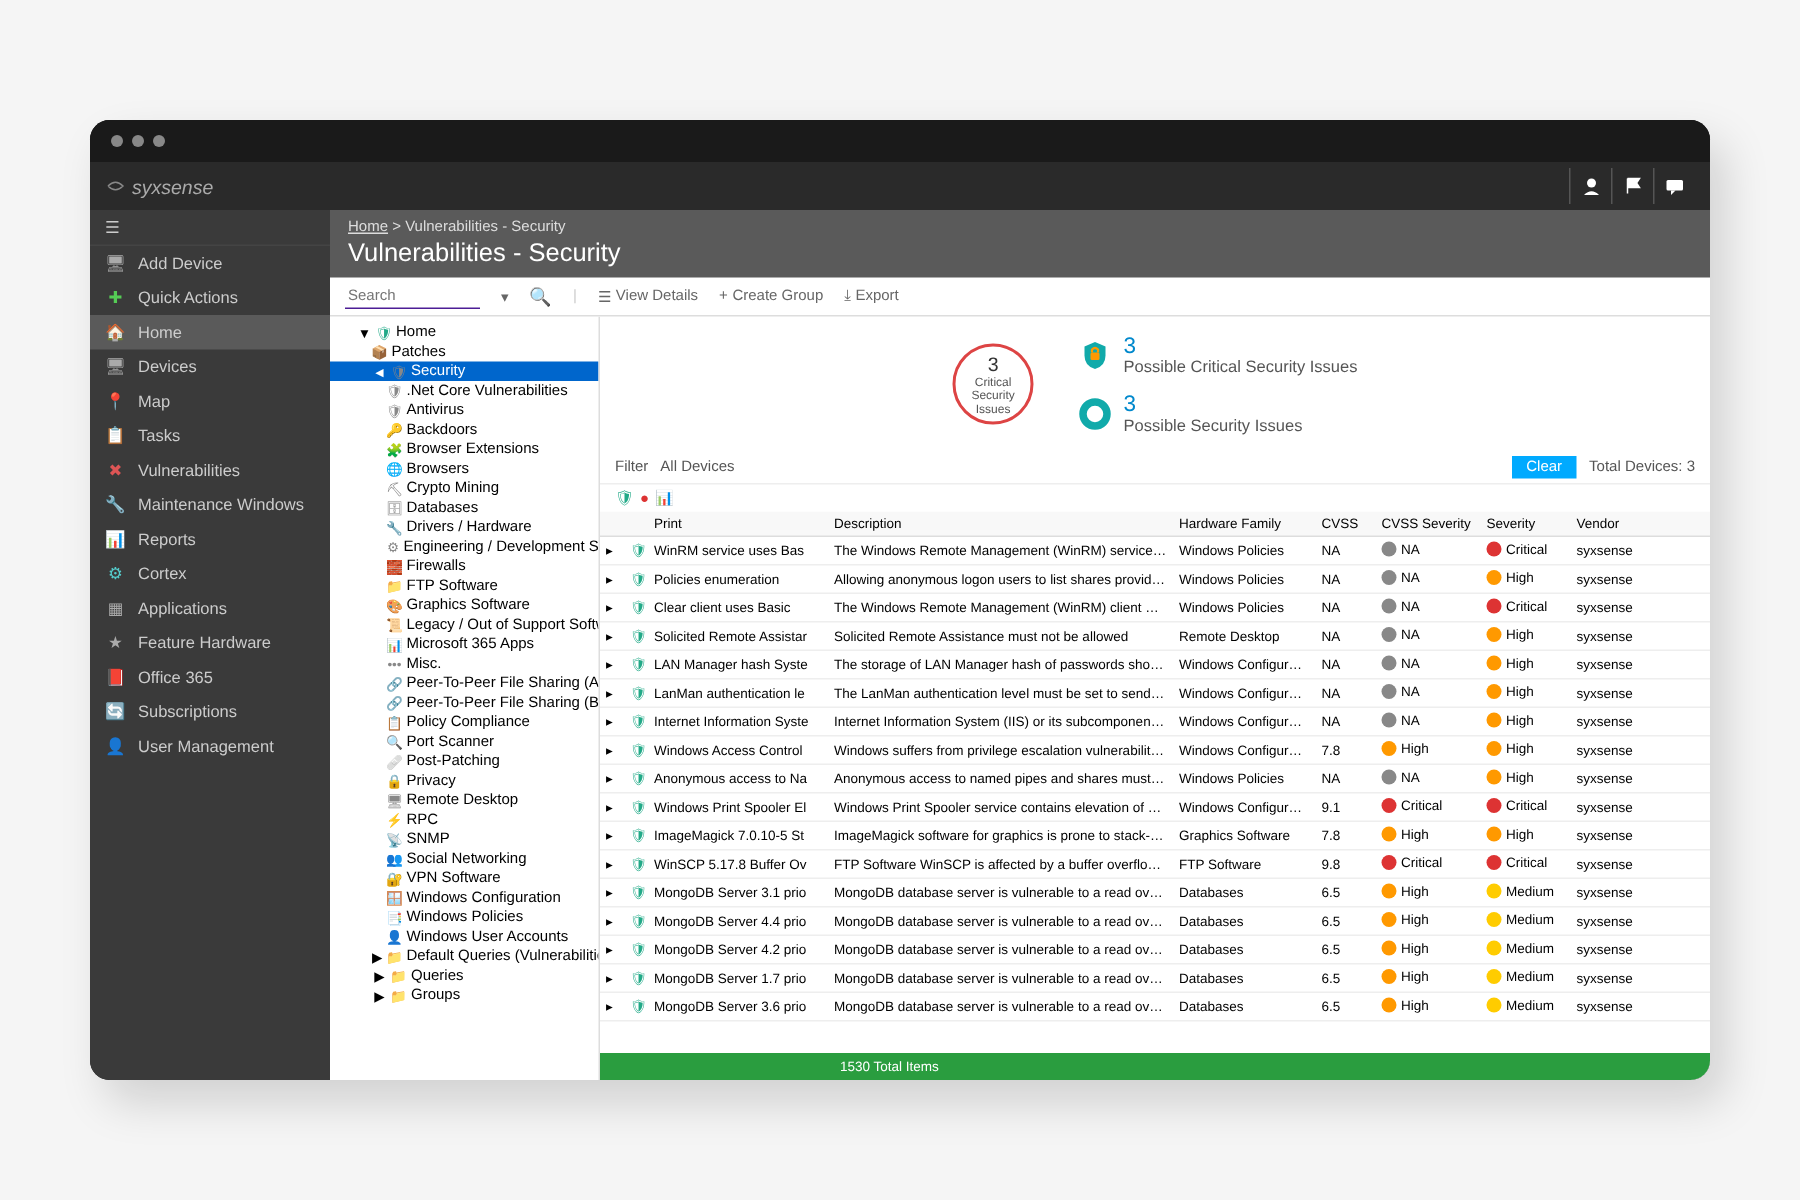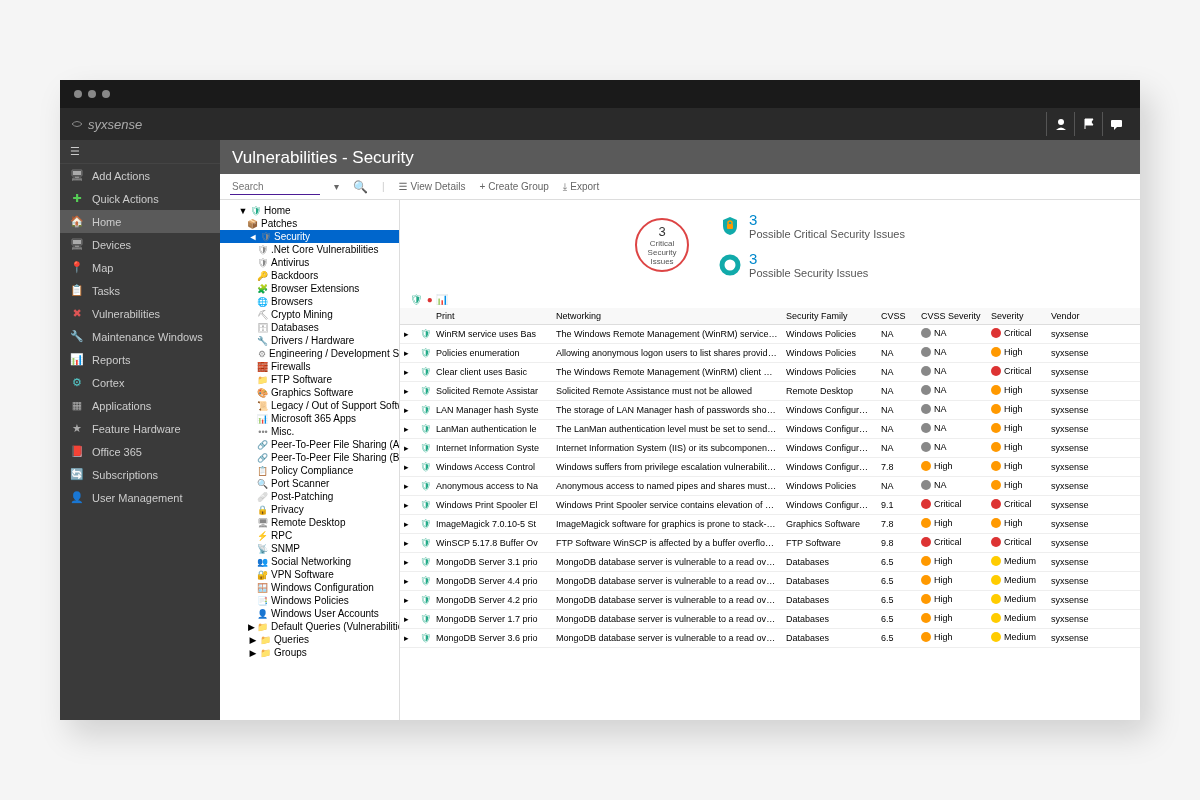--- a/index.html
+++ b/index.html
@@ -1,17 +1,17 @@
 <!DOCTYPE html>
 <html><head>
 <meta charset="utf-8">
 <style>
 *{margin:0;padding:0;box-sizing:border-box;font-family:Arial,sans-serif}
 body{background:#f5f5f5;display:flex;justify-content:center;align-items:center;height:800px;width:1200px}
-.frame{width:1080px;height:640px;background:#1a1a1a;border-radius:0;overflow:hidden;box-shadow:10px 15px 30px rgba(0,0,0,0.15);display:flex;flex-direction:column}
+.frame{width:1080px;height:640px;background:#1a1a1a;border-radius:13px;overflow:hidden;box-shadow:10px 15px 30px rgba(0,0,0,0.15);display:flex;flex-direction:column}
 .titlebar{height:28px;background:#1a1a1a;display:flex;align-items:center;padding-left:14px;gap:6px}
 .dot{width:8px;height:8px;border-radius:50%;background:#888}
 .topbar{height:32px;background:#2a2a2a;display:flex;align-items:center;justify-content:space-between;padding:0 10px}
 .logo{color:#aaa;font-size:13px;font-style:italic;display:flex;align-items:center;gap:4px}
 .topicons{display:flex;gap:0}
 .topicon{width:28px;height:24px;border-left:1px solid #555;display:flex;align-items:center;justify-content:center;color:#fff;cursor:pointer}
 .main{flex:1;display:flex;overflow:hidden}
 .sidebar{width:160px;background:#3a3a3a;color:#ccc;font-size:11px;overflow-y:auto}
 .ham{height:24px;display:flex;align-items:center;padding-left:10px;color:#ccc;border-bottom:1px solid #444}
 .snav{padding:2px 10px;height:23px;display:flex;align-items:center;gap:8px;cursor:pointer}
@@ -88,21 +88,21 @@
           </svg>
         </div>
     </div>
   </div>
   <div class="main">
     <div class="sidebar">
       <div class="ham">☰</div>
       <div id="sidenav">
           <div class="snav">
             <span class="sicon" style="color:#aaa">🖥</span>
-            <span>Add Actions</span>
+            <span>Add Device</span>
           </div>
           <div class="snav">
             <span class="sicon" style="color:#5c5">✚</span>
             <span>Quick Actions</span>
           </div>
           <div class="snav active">
             <span class="sicon" style="color:#e77">🏠</span>
             <span>Home</span>
           </div>
           <div class="snav">
@@ -150,20 +150,25 @@
             <span>Subscriptions</span>
           </div>
           <div class="snav">
             <span class="sicon" style="color:#aaa">👤</span>
             <span>User Management</span>
           </div>
         </div>
     </div>
     <div class="content">
       <div class="header">
+        <div class="bc">
+          <a>Home</a>
+          <span>&gt;</span>
+          <span>Vulnerabilities - Security</span>
+        </div>
         <div class="ptitle">Vulnerabilities - Security</div>
       </div>
       <div class="toolbar">
         <input class="search" placeholder="Search" style="">
         <span>▾</span>
         <span style="font-size:12px">🔍</span>
         <span style="color:#ccc">|</span>
         <div class="tbtn">☰ <span>View Details</span></div>
         <div class="tbtn">+ <span>Create Group</span></div>
         <div class="tbtn">⤓ <span>Export</span></div>
@@ -344,32 +349,38 @@
                       <circle cx="11" cy="11" r="8" fill="none" stroke="#1aa" stroke-width="5"></circle>
                     </svg>
                   </div>
                 <div>
                     <div class="n">3</div>
                     <div>Possible Security Issues</div>
                   </div>
               </div>
             </div>
           </div>
+          <div class="filterbar">
+            <span>Filter</span>
+            <span>All Devices</span>
+            <button class="clear">Clear</button>
+            <span>Total Devices: 3</span>
+          </div>
           <div class="iconrow">
             <span style="color:#2a8">🛡</span>
             <span style="color:#d33">●</span>
             <span style="color:#f90">📊</span>
           </div>
           <div class="table">
             <div class="thead" id="thead">
                 <div class="th c0"></div>
                 <div class="th c1"></div>
                 <div class="th c2">Print</div>
-                <div class="th c3">Networking</div>
-                <div class="th c4">Security Family</div>
+                <div class="th c3">Description</div>
+                <div class="th c4">Hardware Family</div>
                 <div class="th c5">CVSS</div>
                 <div class="th c6">CVSS Severity</div>
                 <div class="th c7">Severity</div>
                 <div class="th c8">Vendor</div>
               </div>
             <div id="tbody">
                 <div class="trow">
                   <div class="td c0">▸</div>
                   <div class="td c1" style="color:#2a8">🛡</div>
                   <div class="td c2">WinRM service uses Bas</div>
@@ -551,17 +562,18 @@
                   <div class="td c2">MongoDB Server 3.6 prio</div>
                   <div class="td c3">MongoDB database server is vulnerable to a read overrun fl</div>
                   <div class="td c4">Databases</div>
                   <div class="td c5">6.5</div>
                   <div class="td c6"><span class="sev"><span class="sdot sd-high"></span>High</span></div>
                   <div class="td c7"><span class="sev"><span class="sdot sd-med"></span>Medium</span></div>
                   <div class="td c8">syxsense</div>
                 </div>
               </div>
           </div>
+          <div class="footer">1530 Total Items</div>
         </div>
       </div>
     </div>
   </div>
 </div>
 
 </body></html>

